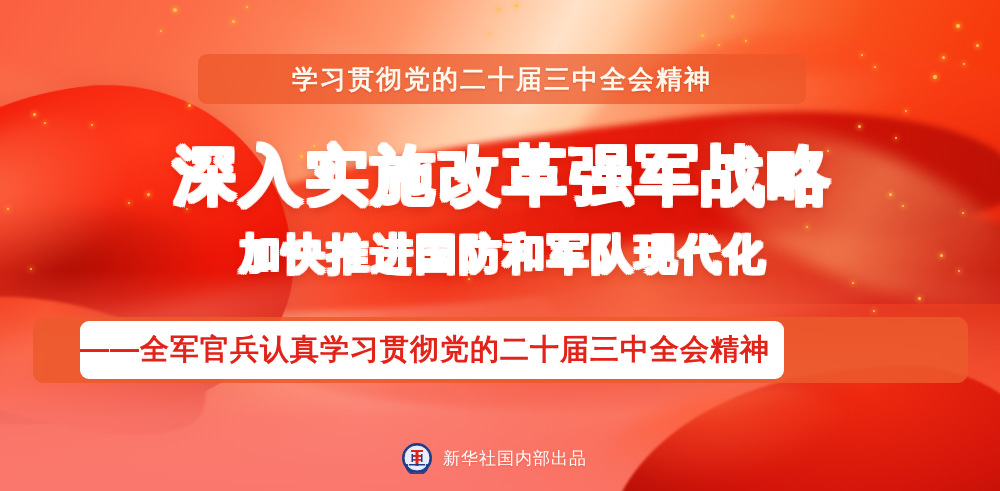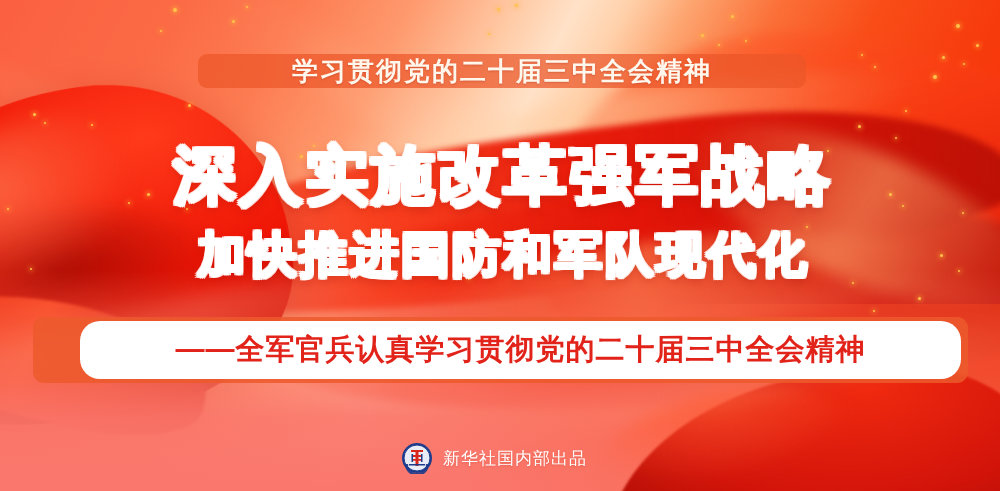--- a/index.html
+++ b/index.html
@@ -191,21 +191,21 @@
     filter: blur(8px);
   }
 
   
   .spark { position: absolute; border-radius: 50%; background: #ffc24a; box-shadow: 0 0 5px 1px rgba(255,185,60,.75); }
 
   
   .top-banner {
     position: absolute;
     left: 198px; top: 54px;
-    width: 608px; height: 34px;
+    width: 608px; height: 50px;
     background: rgba(236,86,40,0.72);
     border-radius: 9px;
     display: flex; align-items: center; justify-content: center;
   }
   .top-banner-text {
     color: #fff6ec;
     font-size: 26px;
     font-weight: 700;
     letter-spacing: 2px;
     white-space: nowrap;
@@ -227,37 +227,37 @@
     letter-spacing: 3px;
     white-space: nowrap;
     -webkit-text-stroke: 3px rgba(255,255,255,0.0);
     text-shadow:
       2px 0 0 rgba(255,255,255,.95), -2px 0 0 rgba(255,255,255,.95),
       0 2px 0 rgba(255,255,255,.95), 0 -2px 0 rgba(255,255,255,.95),
       2px 2px 0 rgba(255,255,255,.85), -2px -2px 0 rgba(255,255,255,.85),
       2px -2px 0 rgba(255,255,255,.85), -2px 2px 0 rgba(255,255,255,.85),
       0 4px 10px rgba(150,12,0,.38);
   }
-  .title-line.l2 { font-size: 48px; }
+  .title-line.l2 { font-size: 41px; }
 
   
   .sub-outer {
     position: absolute;
     left: 33px; top: 317px;
     width: 935px; height: 66px;
     background: rgba(236,90,44,0.86);
     border-radius: 11px;
   }
   .sub-inner {
     position: absolute;
     left: 80px; top: 321px;
-    width: 881px; height: 58px;
+    width: 704px; height: 58px;
     background: #ffffff;
-    border-radius: 20px;
-    display: flex; align-items: center; justify-content: center;
+    border-radius: 9px;
+    display: flex; align-items: center; justify-content: flex-start;
   }
   .sub-text {
     color: #e2231a;
     font-size: 29px;
     font-weight: 800;
     letter-spacing: 1px;
     white-space: nowrap;
   }
 
   

